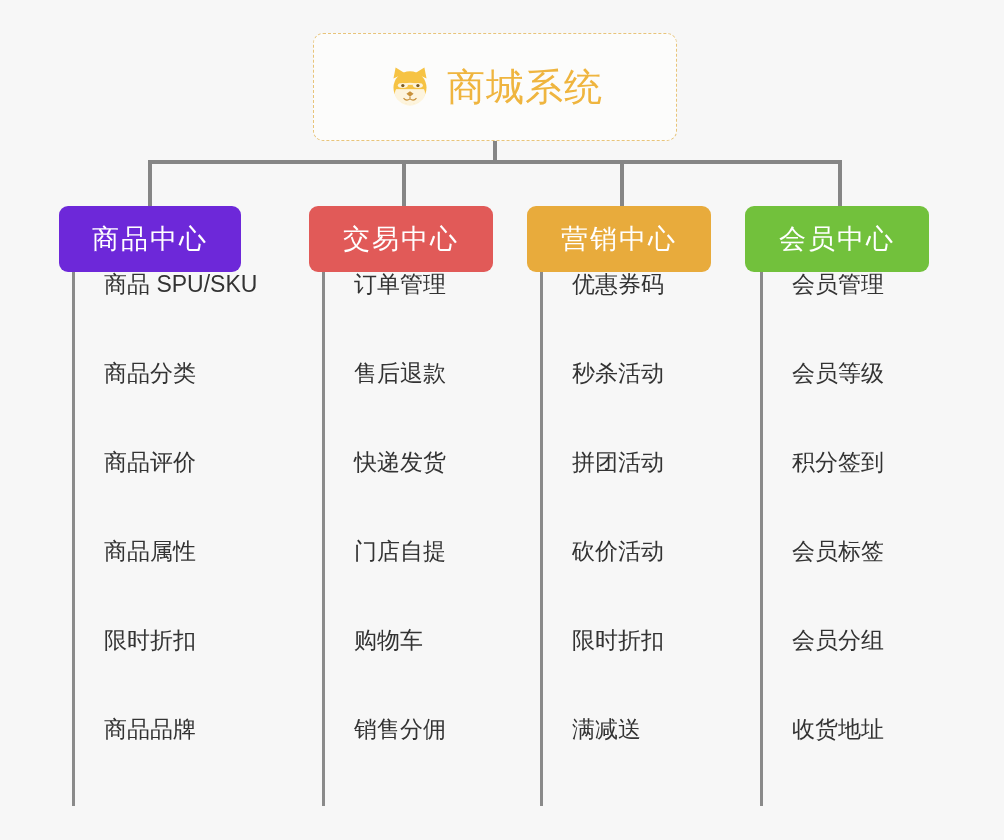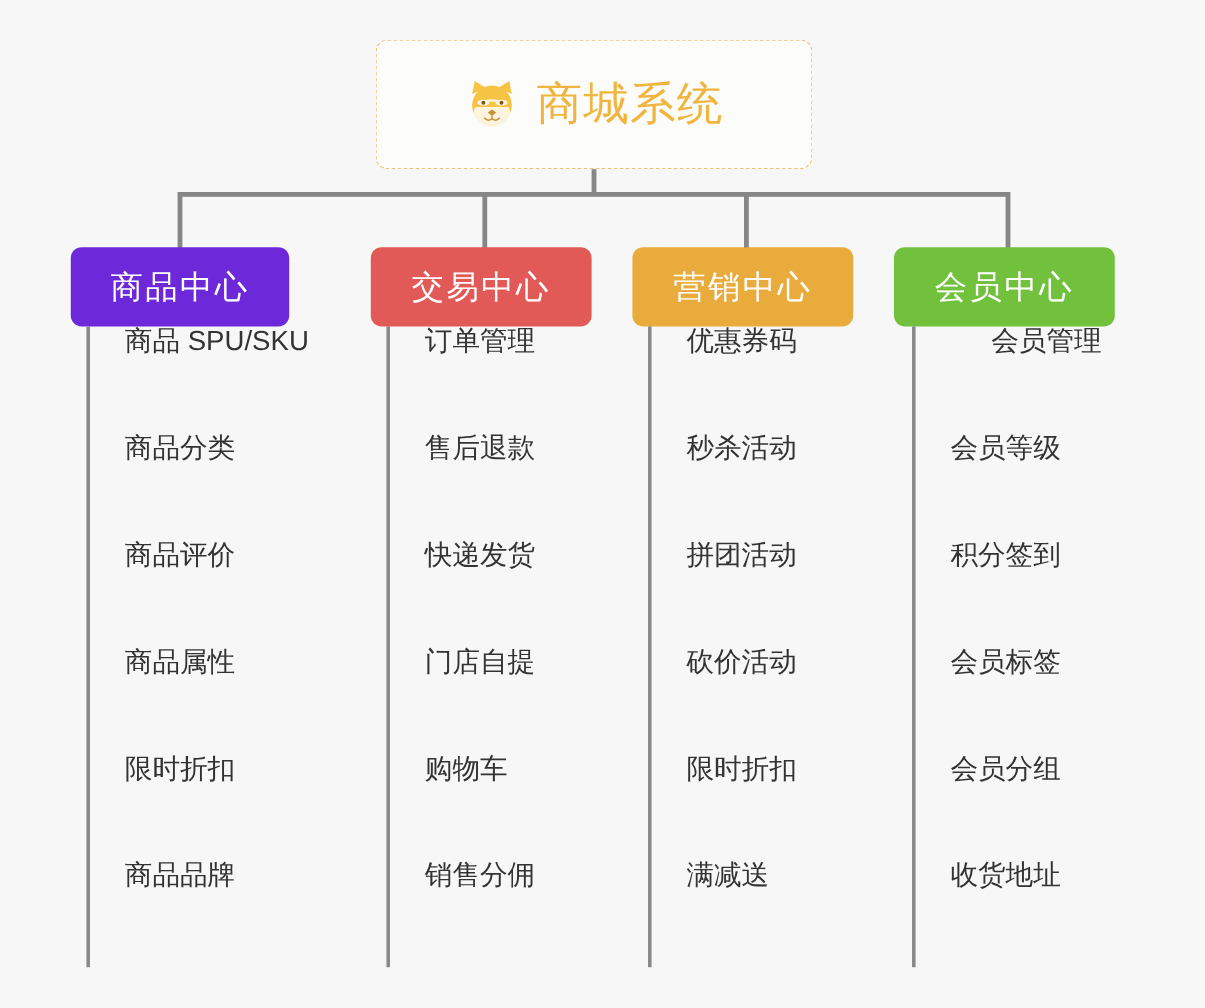--- a/index.html
+++ b/index.html
@@ -251,21 +251,21 @@
           <span class="leaf-label">满减送</span>
           <div class="leaf-underline"></div>
         </div>
       </div>
       <div class="conn conn-drop" style="left: 838px;"></div>
       <div class="cat-box" style="left: 745px; width: 184px; background: rgb(114, 193, 60);">
         <span>会员中心</span>
       </div>
       <div class="leaf-col" style="left: 760px; top: 272px; height: 534px;">
         <div class="leaf-trunk" style="height: 534px;"></div>
-        <div class="leaf-item" style="top: 0px; margin-left: 34px;">
+        <div class="leaf-item" style="top: 0px;">
           <span class="leaf-label">会员管理</span>
           <div class="leaf-underline"></div>
         </div>
         <div class="leaf-item" style="top: 89px;">
           <span class="leaf-label">会员等级</span>
           <div class="leaf-underline"></div>
         </div>
         <div class="leaf-item" style="top: 178px;">
           <span class="leaf-label">积分签到</span>
           <div class="leaf-underline"></div>

